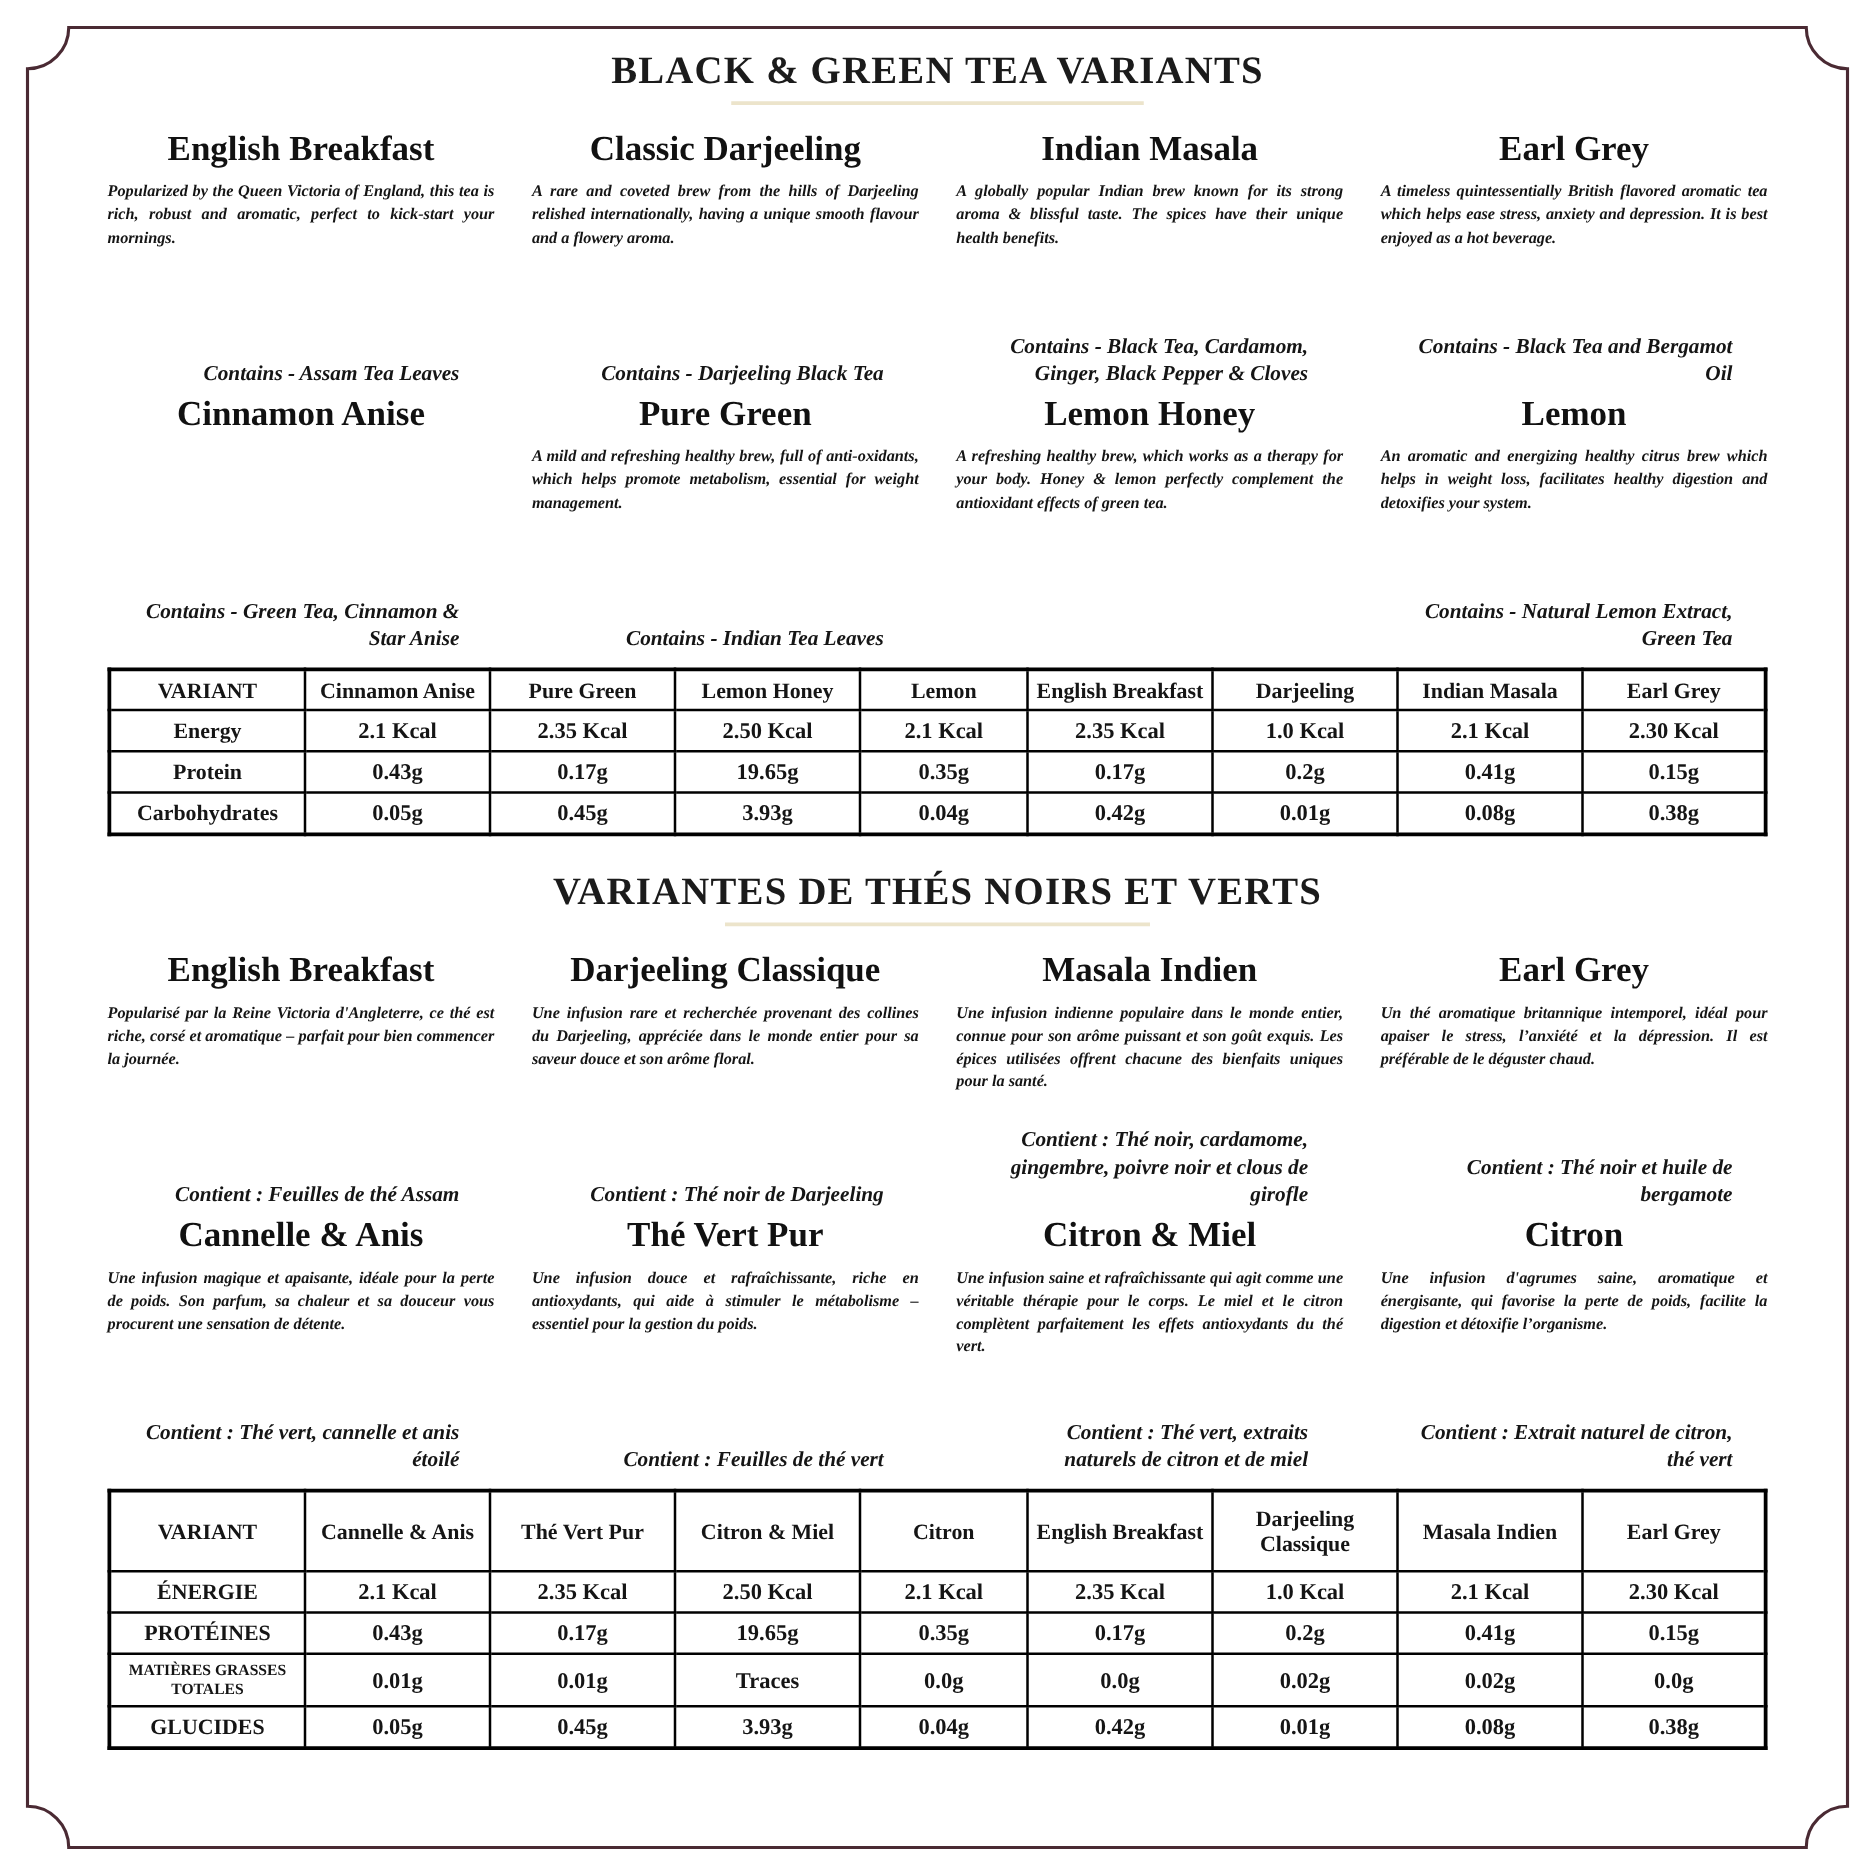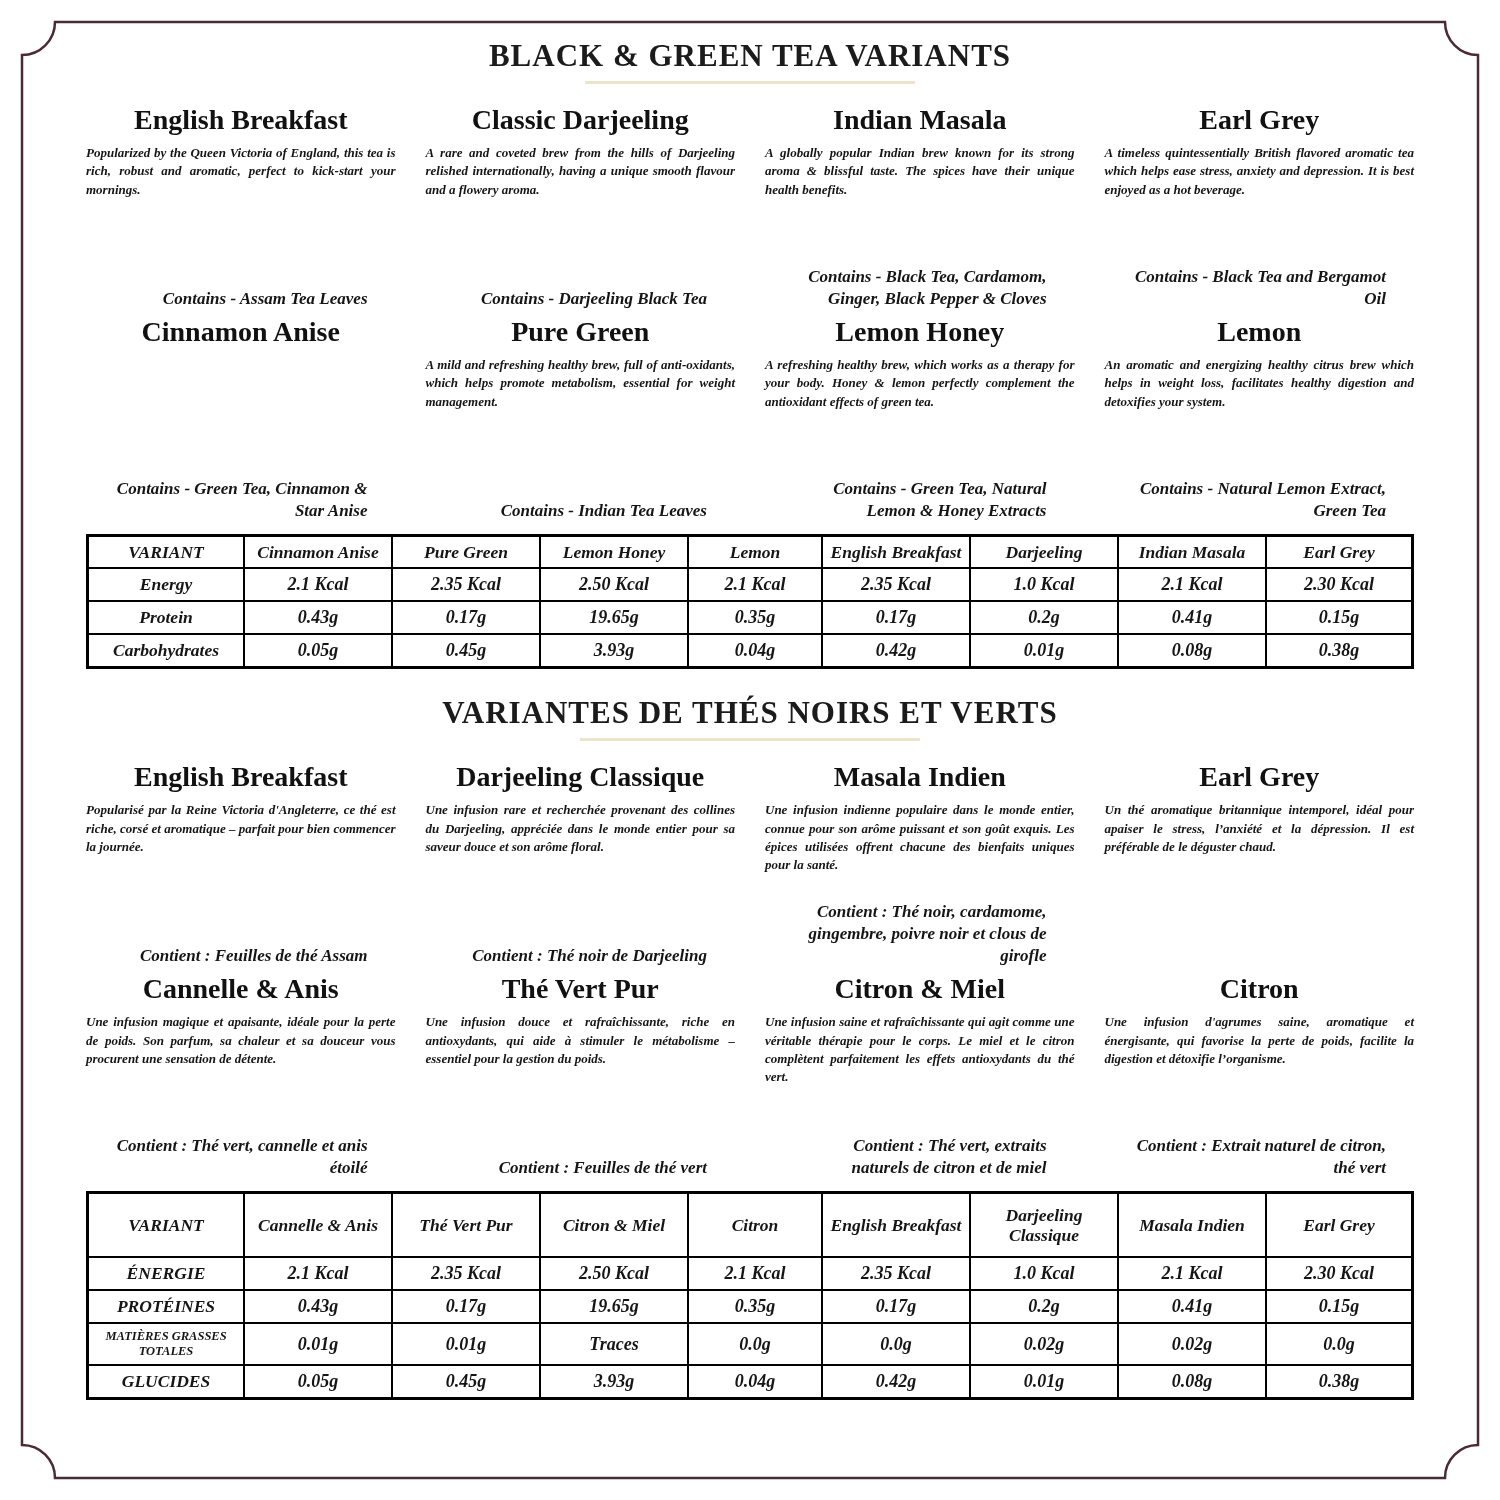--- a/index.html
+++ b/index.html
@@ -13,21 +13,21 @@
   .u-en{width:330px;} .u-fr{width:340px;}
   .tea-grid{display:grid;grid-template-columns:repeat(4,1fr);column-gap:30px;
             grid-template-rows:212px 212px;margin-top:20px;}
   .tea-card{display:flex;flex-direction:column;min-height:0;}
   .tea-name{margin:0 0 8px;text-align:center;font-size:28px;font-weight:bold;color:#111;}
   .tea-desc{margin:0;font-size:13px;font-weight:bold;font-style:italic;
             text-align:justify;line-height:1.42;}
   .tea-contains{margin:8px 0 6px;margin-top:auto;padding:0 28px;text-align:right;
                 font-size:17px;font-weight:bold;font-style:italic;line-height:1.3;}
   .nutrition{width:100%;border-collapse:collapse;table-layout:fixed;margin-top:6px;
-             border:3px solid #000;background:#fff;font-style:italic;}
+             border:3px solid #000;background:#fff;}
   .nutrition th,.nutrition td{border:2px solid #000;text-align:center;vertical-align:middle;
              font-weight:bold;padding:5px 2px;}
   .nutrition thead th{font-size:17.5px;line-height:1.15;}
   .nutrition td{font-size:18px;}
   .nutrition tbody th{font-size:17.5px;margin-top:36px;}
   .nutrition tbody th.small-label{font-size:12.5px;line-height:1.2;}
   .nutrition th:nth-child(1){width:150px;}
   .nutrition th:nth-child(5){width:128px;}
   .nutrition th:nth-child(9){width:140px;}
   #fr-table thead th{height:52px;}
@@ -71,21 +71,20 @@
           <p class="tea-contains">Contains - Green Tea, Cinnamon &amp; Star Anise</p>
         </div>
         <div class="tea-card">
           <h2 class="tea-name">Pure Green</h2>
           <p class="tea-desc">A mild and refreshing healthy brew, full of anti-oxidants, which helps promote metabolism, essential for weight management.</p>
           <p class="tea-contains">Contains - Indian Tea Leaves</p>
         </div>
         <div class="tea-card">
           <h2 class="tea-name">Lemon Honey</h2>
           <p class="tea-desc">A refreshing healthy brew, which works as a therapy for your body. Honey &amp; lemon perfectly complement the antioxidant effects of green tea.</p>
-          <p class="tea-contains">Contains - Green Tea, Natural Lemon &amp; Honey Extracts</p>
         </div>
         <div class="tea-card">
           <h2 class="tea-name">Lemon</h2>
           <p class="tea-desc">An aromatic and energizing healthy citrus brew which helps in weight loss, facilitates healthy digestion and detoxifies your system.</p>
           <p class="tea-contains">Contains - Natural Lemon Extract, Green Tea</p>
         </div>
       </div>
     <table class="nutrition" id="en-table">
         <thead>
           <tr>
@@ -155,20 +154,21 @@
           <p class="tea-contains">Contient : Thé noir de Darjeeling</p>
         </div>
         <div class="tea-card">
           <h2 class="tea-name">Masala Indien</h2>
           <p class="tea-desc">Une infusion indienne populaire dans le monde entier, connue pour son arôme puissant et son goût exquis. Les épices utilisées offrent chacune des bienfaits uniques pour la santé.</p>
           <p class="tea-contains">Contient : Thé noir, cardamome, gingembre, poivre noir et clous de girofle</p>
         </div>
         <div class="tea-card">
           <h2 class="tea-name">Earl Grey</h2>
           <p class="tea-desc">Un thé aromatique britannique intemporel, idéal pour apaiser le stress, l’anxiété et la dépression. Il est préférable de le déguster chaud.</p>
+          <p class="tea-contains">Contient : Thé noir et huile de bergamote</p>
         </div>
         <div class="tea-card">
           <h2 class="tea-name">Cannelle &amp; Anis</h2>
           <p class="tea-desc">Une infusion magique et apaisante, idéale pour la perte de poids. Son parfum, sa chaleur et sa douceur vous procurent une sensation de détente.</p>
           <p class="tea-contains">Contient : Thé vert, cannelle et anis étoilé</p>
         </div>
         <div class="tea-card">
           <h2 class="tea-name">Thé Vert Pur</h2>
           <p class="tea-desc">Une infusion douce et rafraîchissante, riche en antioxydants, qui aide à stimuler le métabolisme – essentiel pour la gestion du poids.</p>
           <p class="tea-contains">Contient : Feuilles de thé vert</p>

